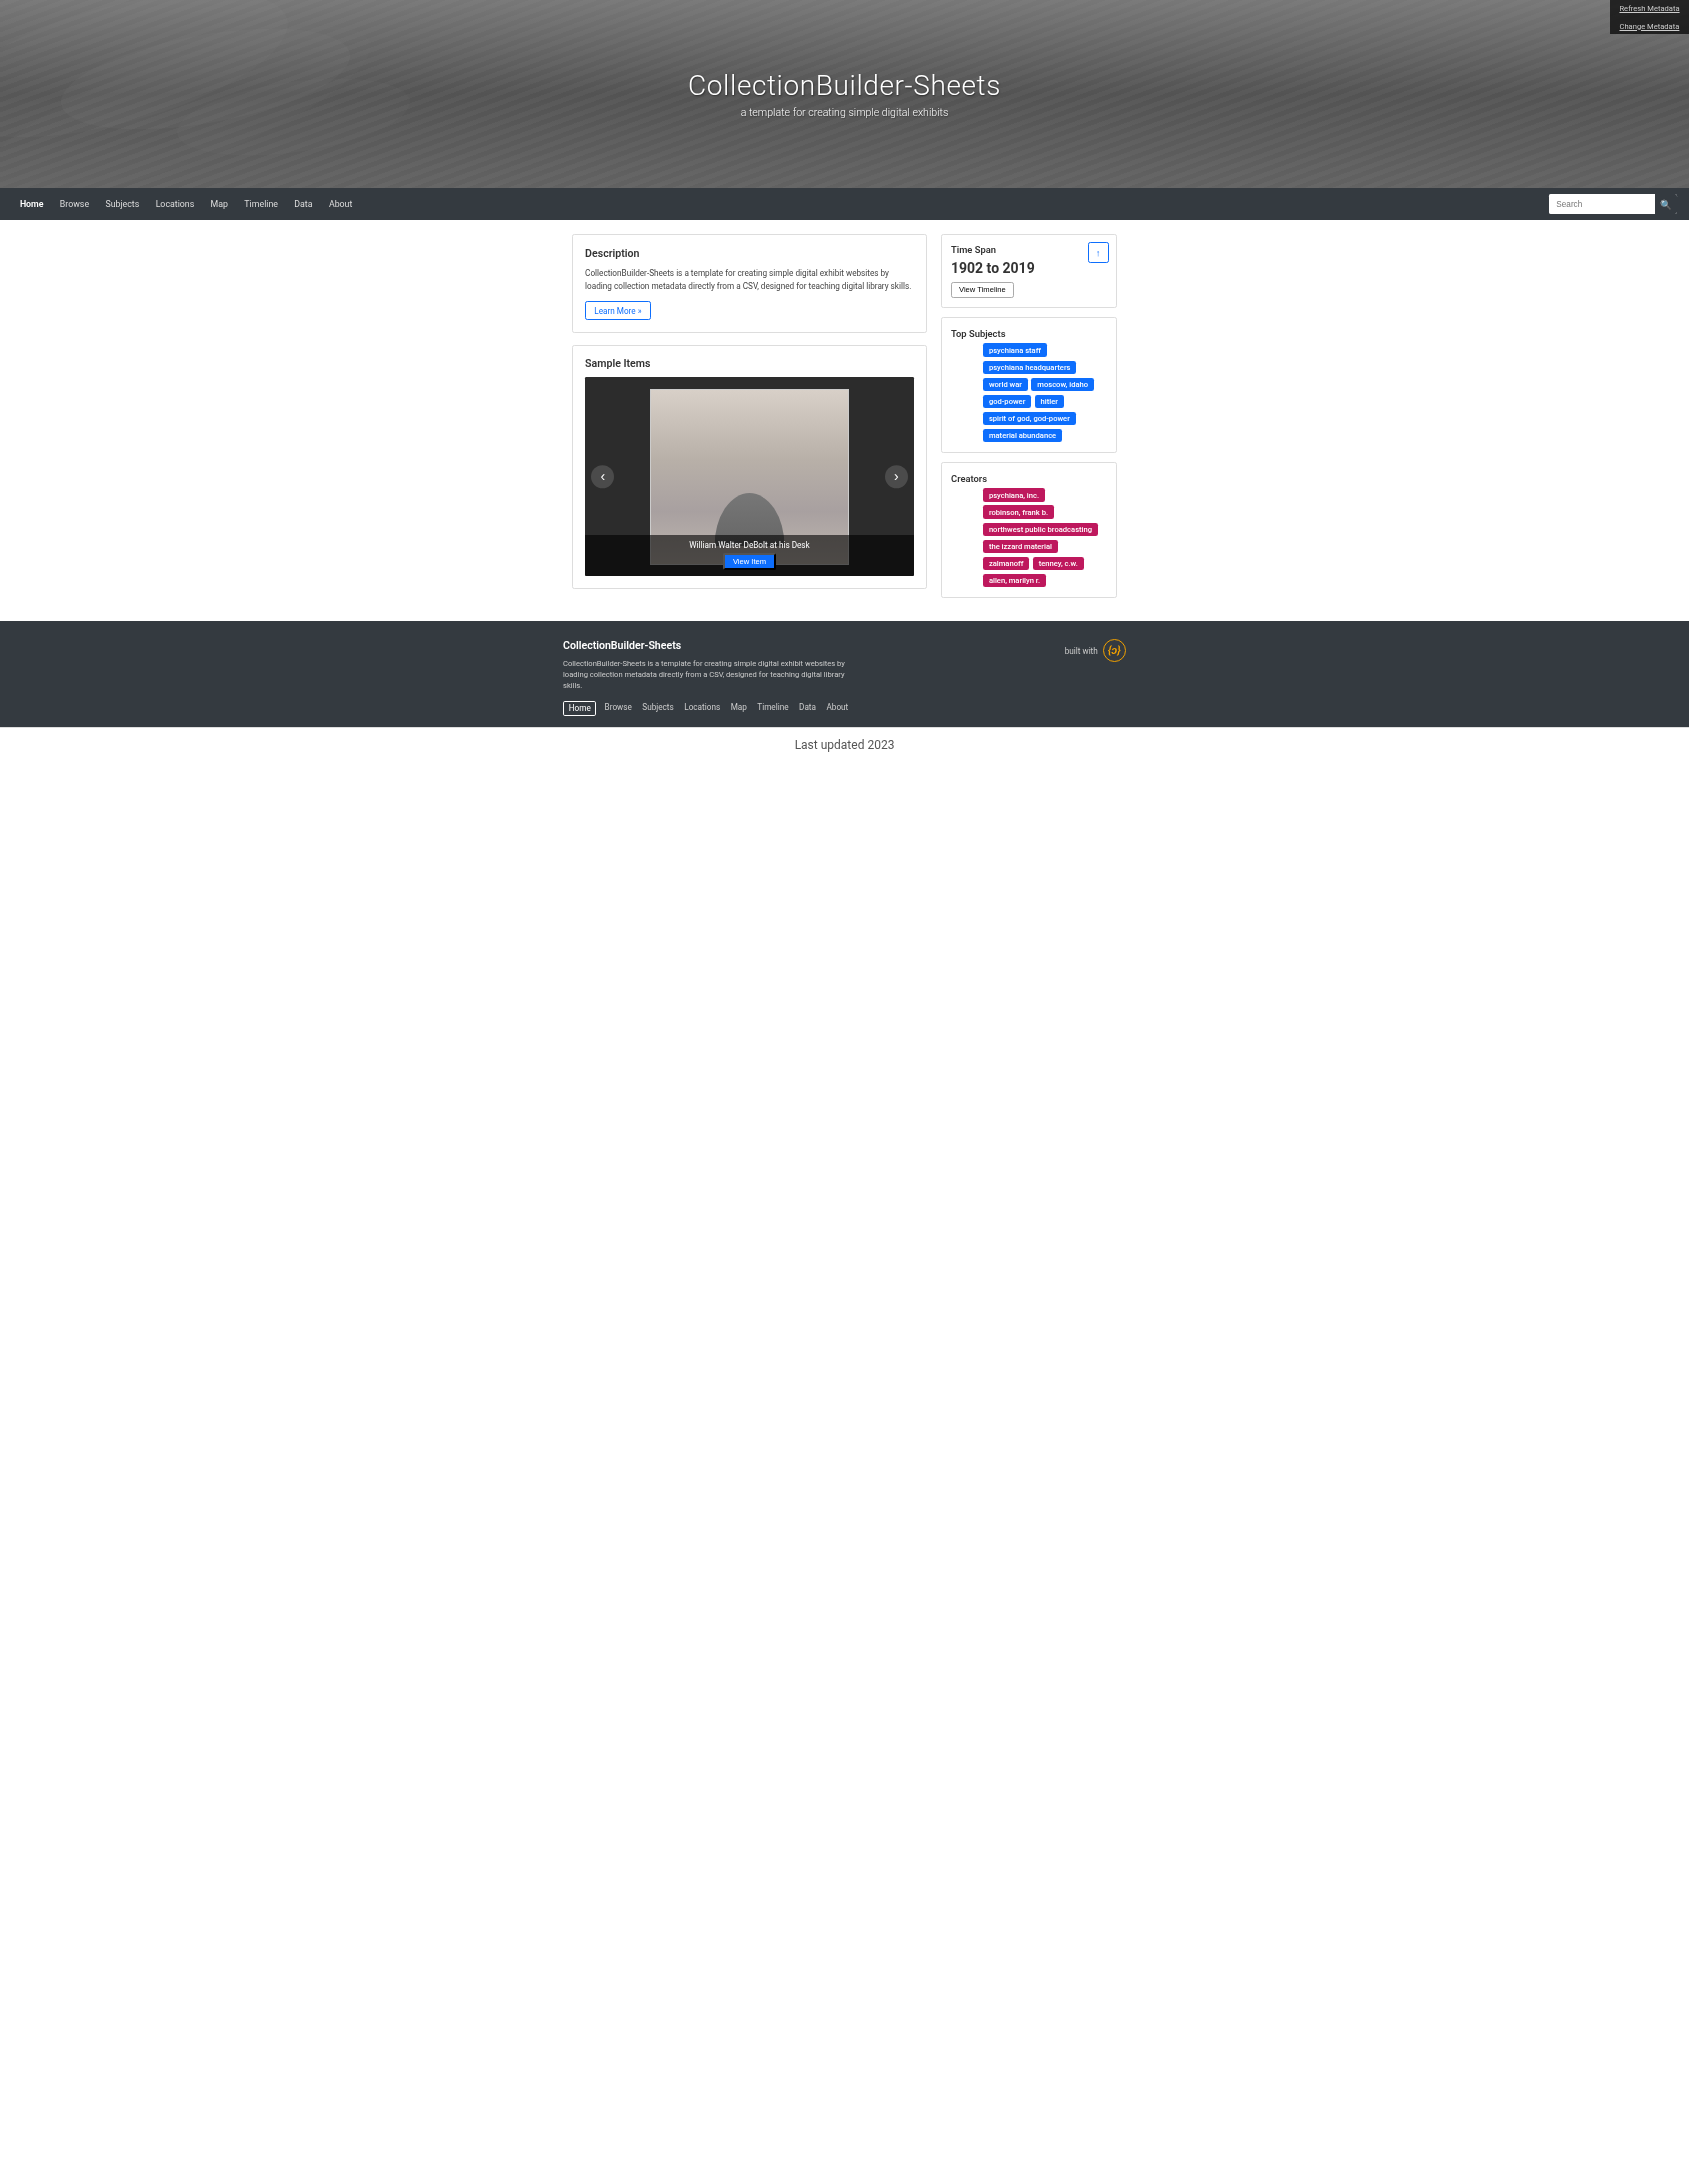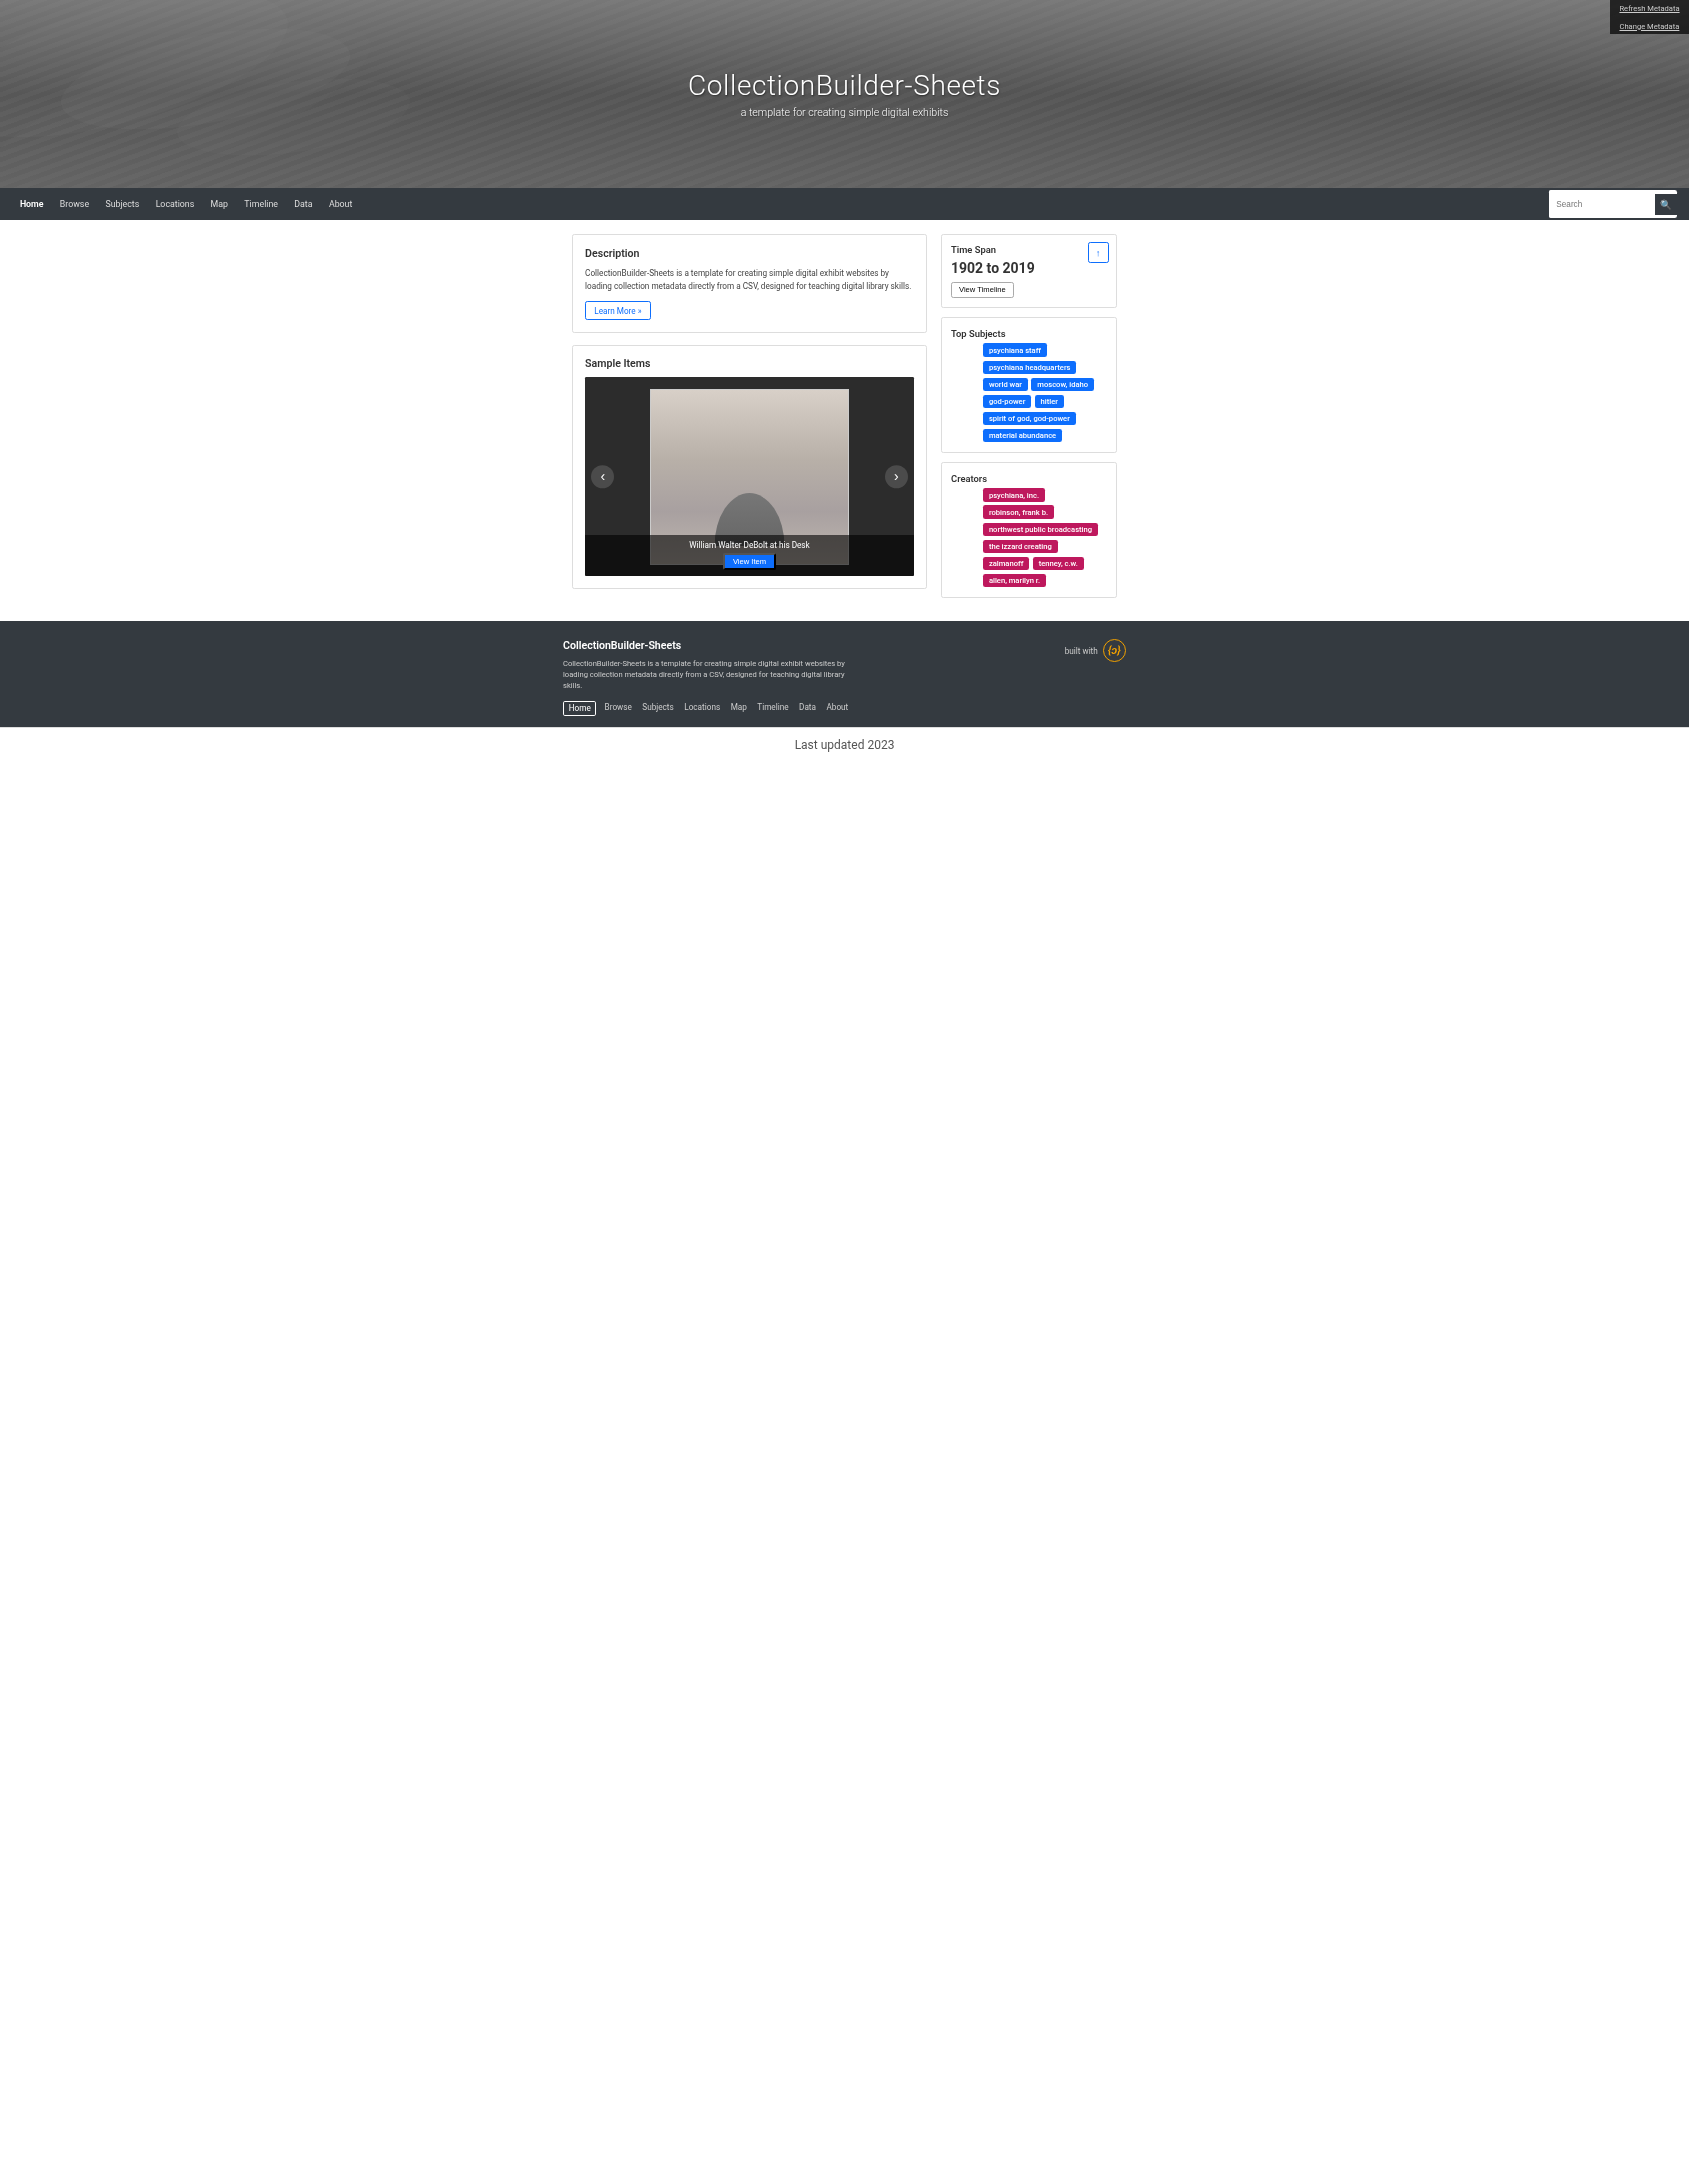--- a/index.html
+++ b/index.html
@@ -97,21 +97,21 @@
       cursor: pointer;
       text-decoration: none;
     }
     .nav-link.active { color: #fff; font-weight: 600; }
     .search-box {
       display: flex;
       align-items: center;
       background: #fff;
       border-radius: 2.3px;
       overflow: hidden;
-      height: 28px;
+      height: 20px;
     }
     .search-input {
       border: none;
       outline: none;
       padding: 0 7px;
       font-size: 8.2px;
       width: 106px;
       height: 100%;
     }
     .search-btn {
@@ -522,21 +522,21 @@
         <span class="tag tag-blue">material abundance</span>
       </div>
     </div>
 
     <div class="right-card">
       <h4>Creators</h4>
       <div class="tags">
         <span class="tag tag-green">psychiana, inc.</span>
         <span class="tag tag-green">robinson, frank b.</span>
         <span class="tag tag-green">northwest public broadcasting</span>
-        <span class="tag tag-green">the izzard creating</span>
+        <span class="tag tag-green">the izzard material</span>
         <span class="tag tag-green">zalmanoff</span>
         <span class="tag tag-green">tenney, c.w.</span>
         <span class="tag tag-green">allen, marilyn r.</span>
       </div>
     </div>
 
 
   </div>
 </div>
 

